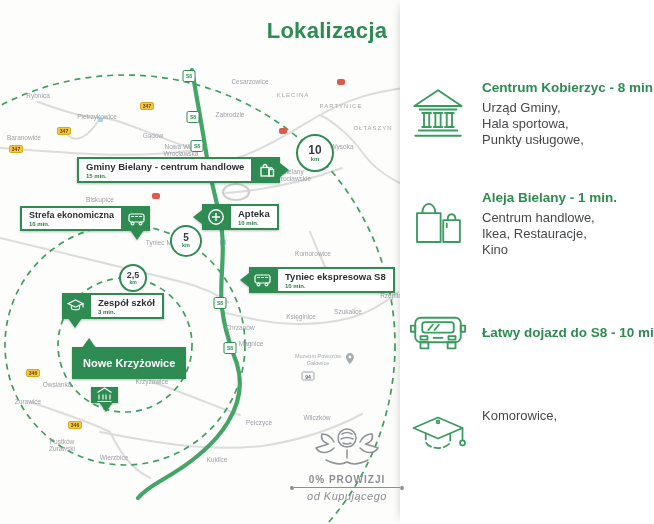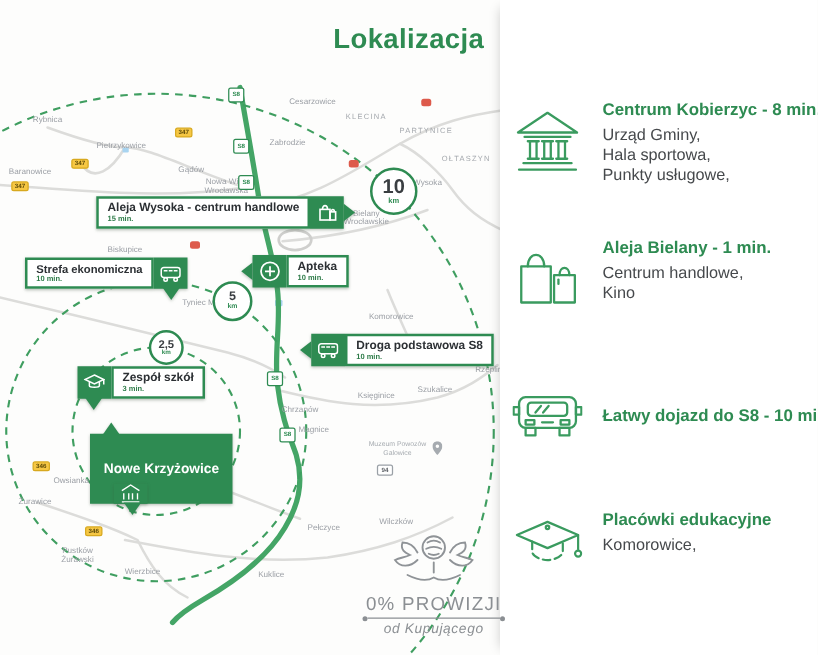--- a/index.html
+++ b/index.html
@@ -55,36 +55,36 @@
     width:27px;flex:0 0 27px;}
   .arr-right{width:0;height:0;border-top:7px solid transparent;border-bottom:7px solid transparent;
     border-left:9px solid var(--green);align-self:center;}
   .arr-left{width:0;height:0;border-top:7px solid transparent;border-bottom:7px solid transparent;
     border-right:9px solid var(--green);align-self:center;}
   .arr-down{position:absolute;width:0;height:0;border-left:7px solid transparent;border-right:7px solid transparent;
     border-top:10px solid var(--green);bottom:-9px;}
   .arr-up{position:absolute;width:0;height:0;border-left:7px solid transparent;border-right:7px solid transparent;
     border-bottom:10px solid var(--green);top:-9px;}
   .dev-box{position:absolute;background:var(--green);color:#fff;font-weight:bold;font-size:11px;
-    padding:22px 11px;z-index:5;filter:drop-shadow(0 1px 1.2px rgba(60,80,60,.35));white-space:nowrap;}
+    padding:10px 11px;z-index:5;filter:drop-shadow(0 1px 1.2px rgba(60,80,60,.35));white-space:nowrap;}
 
   
   .panel{position:absolute;left:400px;top:0;width:254px;height:524px;background:#fff;
     box-shadow:-5px 0 9px -6px rgba(0,0,0,.22);}
   .section{position:absolute;left:10px;width:238px;display:flex;}
   .sec-icon{width:56px;flex:0 0 56px;margin-right:16px;}
   .sec-text{display:flex;flex-direction:column;}
   .sec-head{font-size:13.5px;font-weight:bold;color:var(--green);margin-bottom:5px;white-space:nowrap;}
   .sec-line{font-size:13px;color:var(--ink);line-height:1.24;}
   .section.center{align-items:center;}
   .section.center .sec-head{margin-bottom:0;}
 
   
   .logo{position:absolute;left:288px;top:420px;width:118px;text-align:center;z-index:6;}
-  .logo-line1{font-size:15px;font-weight:normal;color:var(--logo-gray);letter-spacing:1px;margin-top:2px;}
+  .logo-line1{font-size:10px;font-weight:bold;color:var(--logo-gray);letter-spacing:1px;margin-top:2px;}
   .logo-rule{position:relative;height:1px;background:var(--logo-gray);margin:2px 6px;}
   .logo-rule::before,.logo-rule::after{content:"";position:absolute;top:-1.5px;width:4px;height:4px;
     border-radius:50%;background:var(--logo-gray);}
   .logo-rule::before{left:-4px;} .logo-rule::after{right:-4px;}
   .logo-line2{font-size:11px;color:var(--logo-gray);letter-spacing:.5px;font-style:italic;}
 </style>
 </head>
 <body>
 
 <div class="stage">
@@ -176,35 +176,35 @@
     <div class="chip yellow" style="left:16px;top:89px">347</div>
     <div class="chip yellow" style="left:33px;top:313px">346</div>
     <div class="chip yellow" style="left:75px;top:365px">346</div>
     <div class="chip white94" style="left:308px;top:316px">94</div>
     <div class="chip red" style="left:341px;top:22px"></div>
     <div class="chip red" style="left:283px;top:71px"></div>
     <div class="chip red" style="left:262px;top:112px"></div>
     <div class="chip red" style="left:156px;top:136px"></div>
 
     <div class="kmc" style="left:296px;top:74px;width:38px;height:38px">
-      <span class="v" style="font-size:16px">10</span>
+      <span class="v" style="font-size:12px">10</span>
       <span class="u" style="font-size:6px">km</span>
     </div>
     <div class="kmc" style="left:170px;top:165px;width:32px;height:32px">
       <span class="v" style="font-size:10px">5</span>
       <span class="u" style="font-size:5.5px">km</span>
     </div>
     <div class="kmc" style="left:119px;top:204px;width:28px;height:28px">
       <span class="v" style="font-size:9px">2,5</span>
       <span class="u" style="font-size:5px">km</span>
     </div>
 
     <div class="callout" style="left:77px;top:97px">
       <div class="co-white">
-        <span class="co-title">Aleja Wysoka - centrum handlowe</span>
+        <span class="co-title">Gminy Bielany - centrum handlowe</span>
         <span class="co-time">15 min.</span>
       </div>
       <div class="co-icon">
         <svg width="16" height="16" viewBox="0 0 16 16" fill="none" stroke="#fff" stroke-width="1.3">
           <rect x="2" y="5.5" width="8" height="8.5"></rect>
             <path d="M4,5.5 C4,1.5 8,1.5 8,5.5"></path>
           <rect x="10" y="7.5" width="4.5" height="6.5"></rect>
             <path d="M11,7.5 C11,5 13.5,5 13.5,7.5"></path>
         </svg>
       </div>
@@ -245,21 +245,21 @@
       <div class="arr-left"></div>
       <div class="co-icon">
         <svg width="17" height="14" viewBox="0 0 17 14" fill="none" stroke="#fff" stroke-width="1.2">
           <rect x="1" y="2" width="15" height="8" rx="2"></rect>
             <path d="M3,4.5 h3 M7,4.5 h3 M11,4.5 h3"></path>
           <circle cx="4.5" cy="11.5" r="1.4"></circle>
             <circle cx="12.5" cy="11.5" r="1.4"></circle>
         </svg>
       </div>
       <div class="co-white">
-        <span class="co-title">Droga podstawowa S8</span>
+        <span class="co-title">Tyniec ekspresowa S8</span>
         <span class="co-time">10 min.</span>
       </div>
     </div>
 
     <div class="callout" style="left:62px;top:233px">
       <div class="co-icon">
         <svg width="17" height="15" viewBox="0 0 17 15" fill="none" stroke="#fff" stroke-width="1.2">
           <path d="M8.5,1 L16,4.6 L8.5,8.2 L1,4.6 Z"></path>
             <path d="M4.5,6.5 v3 c0,1.6 8,1.6 8,0 v-3"></path>
           <path d="M16,4.6 v4"></path>
@@ -317,20 +317,21 @@
           <rect x="8" y="22" width="27" height="33"></rect>
           <path d="M14,22 C14,8 29,8 29,22"></path>
           <rect x="38" y="30" width="19" height="25"></rect>
           <path d="M43,30 C43,21 52,21 52,30"></path>
           <path d="M42,34 v4"></path>
         </svg>
       </div>
       <div class="sec-text">
         <span class="sec-head">Aleja Bielany - 1 min.</span>
         <span class="sec-line">Centrum handlowe,</span>
+        <span class="sec-line">Ikea, Restauracje,</span>
         <span class="sec-line">Kino</span>
       </div>
     </div>
 
     <div class="section center" style="top:302px">
       <div class="sec-icon">
         <svg width="56" height="56" viewBox="0 0 64 60" fill="none" stroke="#3a9b5f" stroke-width="2.1" stroke-linecap="round" stroke-linejoin="round">
           <rect x="6" y="16" width="52" height="28" rx="6"></rect>
           <rect x="14" y="21" width="36" height="12" rx="3"></rect>
           <path d="M21,30 l5,-6 M28,30 l5,-6"></path>
@@ -352,21 +353,20 @@
       <div class="sec-icon">
         <svg width="56" height="54" viewBox="0 0 64 56" fill="none" stroke="#3a9b5f" stroke-width="2" stroke-linecap="round" stroke-linejoin="round">
           <path d="M32,8 L60,20 L32,32 L4,20 Z"></path>
           <path d="M18,26 v9 c0,5 9,8 14,8 c5,0 14,-3 14,-8 v-9" stroke-dasharray="7 4"></path>
           <path d="M60,20 v13"></path>
             <circle cx="60" cy="37" r="2.8"></circle>
           <circle cx="32" cy="13" r="1.6"></circle>
         </svg>
       </div>
       <div class="sec-text">
-        <span class="sec-head">Placówki edukacyjne</span>
         <span class="sec-line">Komorowice,</span>
       </div>
     </div>
   </div>
 
   <div class="logo">
     <svg width="86" height="48" viewBox="0 0 86 48" fill="none" stroke="#8f9397" stroke-width="1.5" stroke-linecap="round">
       <circle cx="43" cy="18" r="9"></circle>
       <path d="M38,14 q5,-3 10,0 M37,19 q6,-3 12,0 M39,23 q4,2 8,0"></path>
       <path d="M30,28 C24,34 16,34 12,28 C16,26 20,26 24,24 C20,22 16,20 18,14 C24,14 28,18 30,22"></path>

